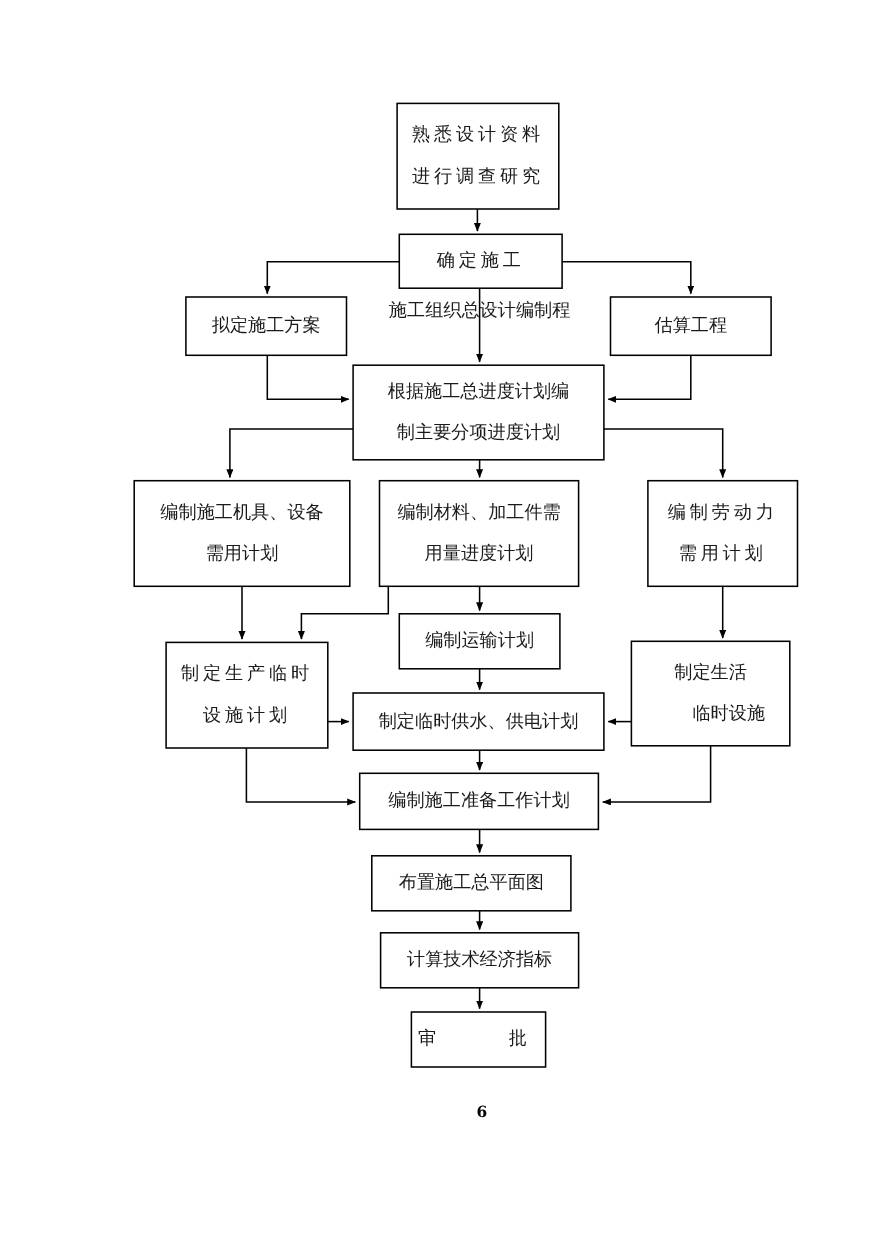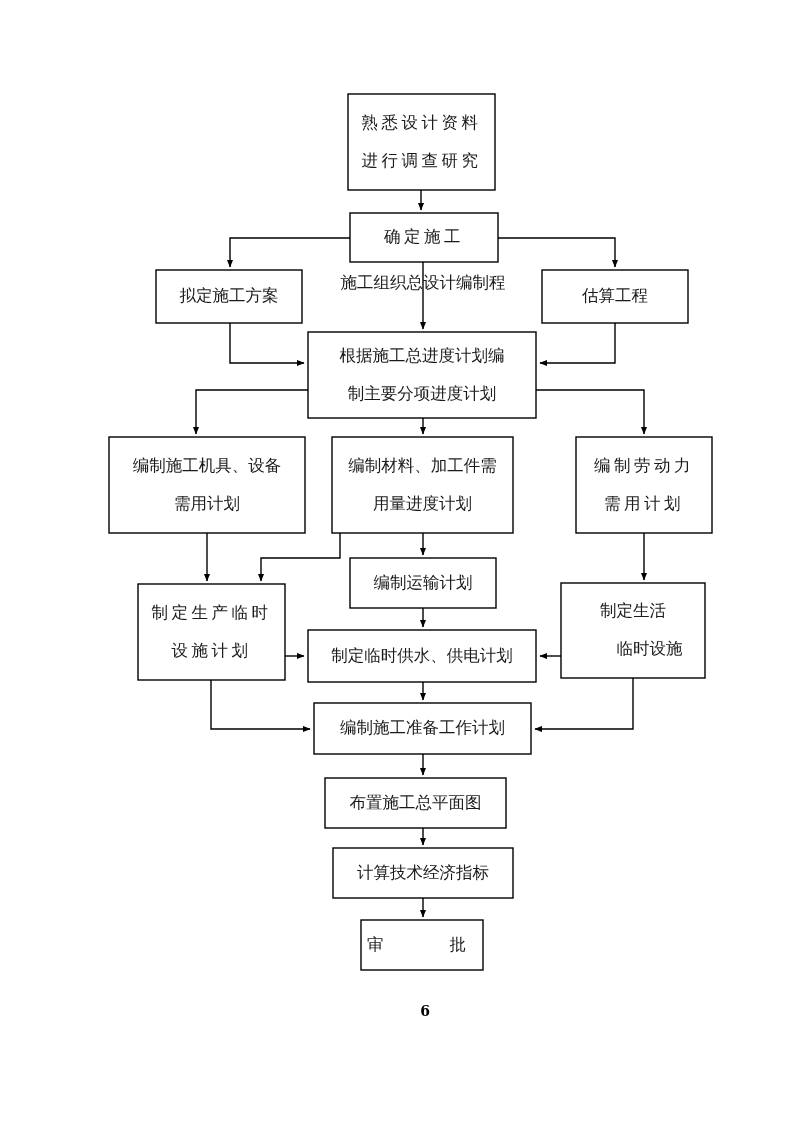--- a/index.html
+++ b/index.html
@@ -9,21 +9,21 @@
   }
   body {
     width: 793px;
     height: 1122px;
     font-family: "DejaVu Sans", "Liberation Sans", sans-serif;
     position: relative;
     overflow: hidden;
   }
   #flow-root {
     position: absolute;
-    left: 3px;
+    left: 16px;
     top: 0;
     width: 742px;
     height: 1122px;
   }
   svg#flow-svg {
     display: block;
     width: 793px;
     height: 1122px;
   }
   .node-rect {

